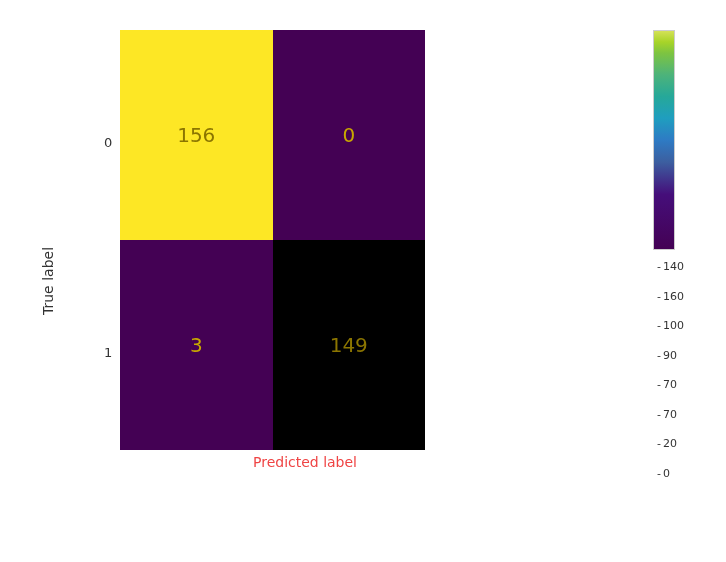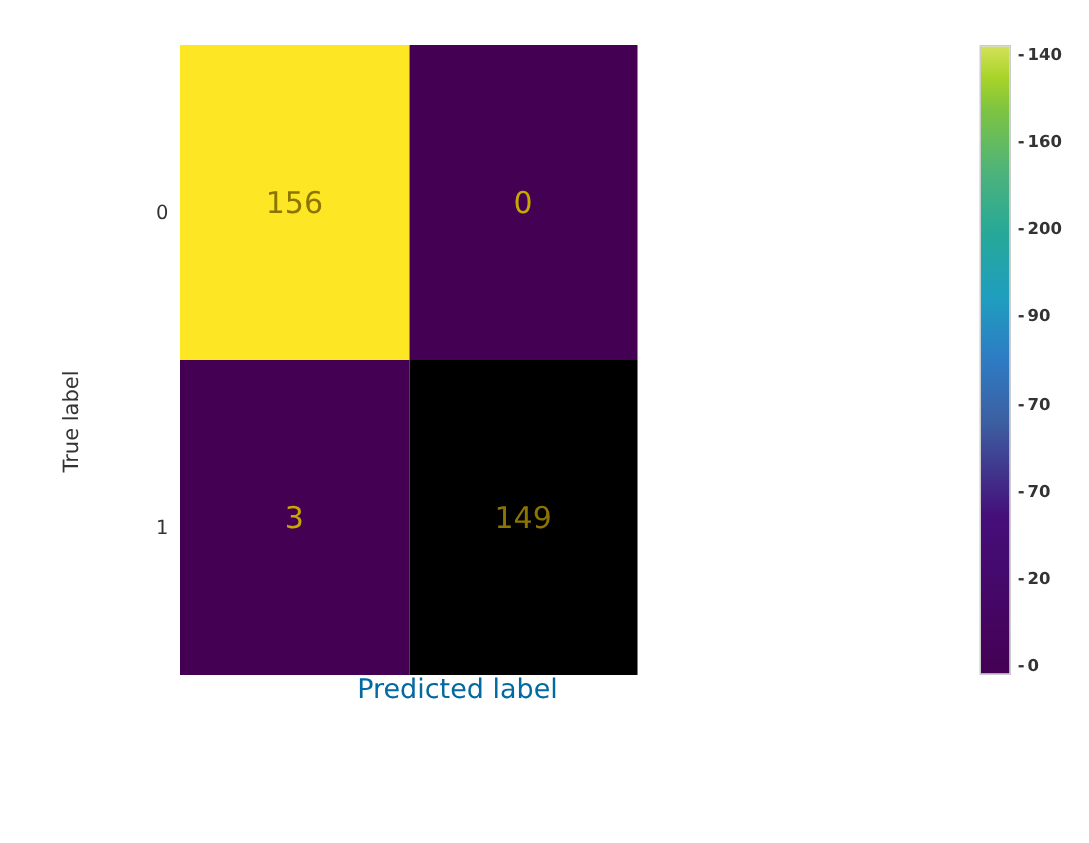--- a/index.html
+++ b/index.html
@@ -80,22 +80,22 @@
       color: #333;
     }
     
     .colorbar-container {
       position: absolute;
       right: 18px;
       top: 20px;
       width: 55px;
       height: 460px;
       display: flex;
+      flex-direction: column;
       align-items: stretch;
-      font-weight: bold;
     }
     .colorbar-gradient {
       width: 22px;
       height: 420px;
       margin-top: 10px;
       background: linear-gradient(to bottom,
         #d4e157 0%,
         #a8d428 5%,
         #7ec440 10%,
         #4db37a 20%,
@@ -126,22 +126,22 @@
     .colorbar-tick::before {
       content: '- ';
       margin-right: 2px;
       font-size: 11px;
     }
     .x-axis-label {
       position: absolute;
       bottom: 10px;
       left: calc(40px + 185px);
       transform: translateX(-50%);
-      font-size: 18px;
-      color: #0369a1;
+      font-size: 14px;
+      color: #ef4444;
       white-space: nowrap;
     }
     .y-axis-label {
       position: absolute;
       left: -50px;
       top: calc(10px + 210px);
       transform: translateY(-50%) rotate(-90deg);
       font-size: 14px;
       color: #333;
       white-space: nowrap;
@@ -172,21 +172,21 @@
     </div>
 
     <div class="x-axis-label">Predicted label</div>
   </div>
 
   <div class="colorbar-container">
     <div class="colorbar-gradient"></div>
     <div class="colorbar-ticks">
       <div class="colorbar-tick">140</div>
       <div class="colorbar-tick">160</div>
-      <div class="colorbar-tick">200</div>
+      <div class="colorbar-tick">100</div>
       <div class="colorbar-tick">90</div>
       <div class="colorbar-tick">70</div>
       <div class="colorbar-tick">70</div>
       <div class="colorbar-tick">20</div>
       <div class="colorbar-tick">0</div>
     </div>
   </div>
 </div>
 
 </body></html>

